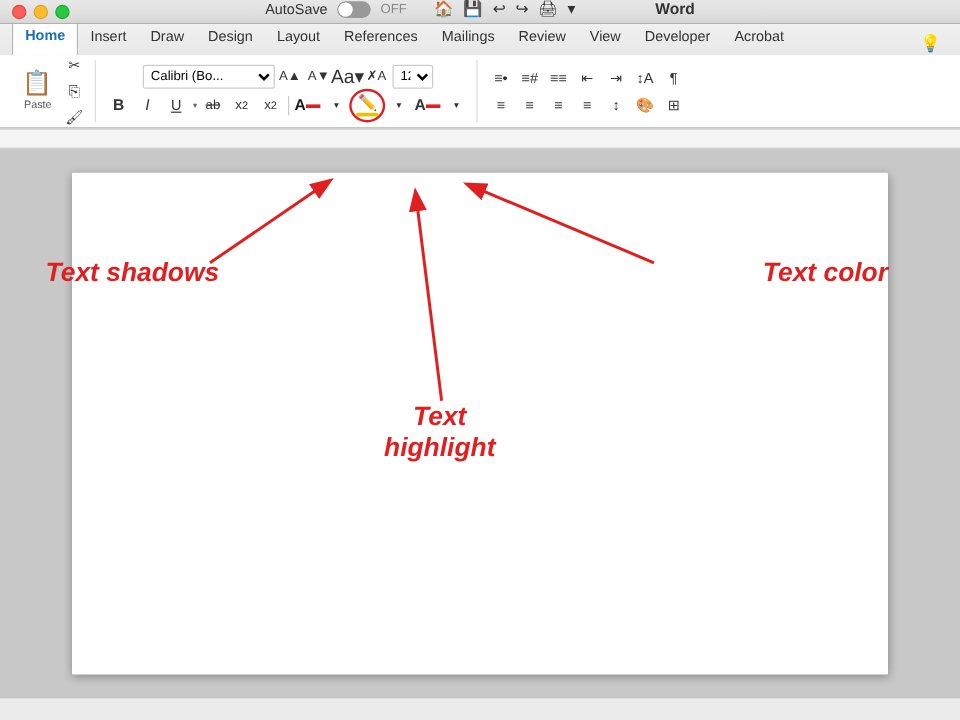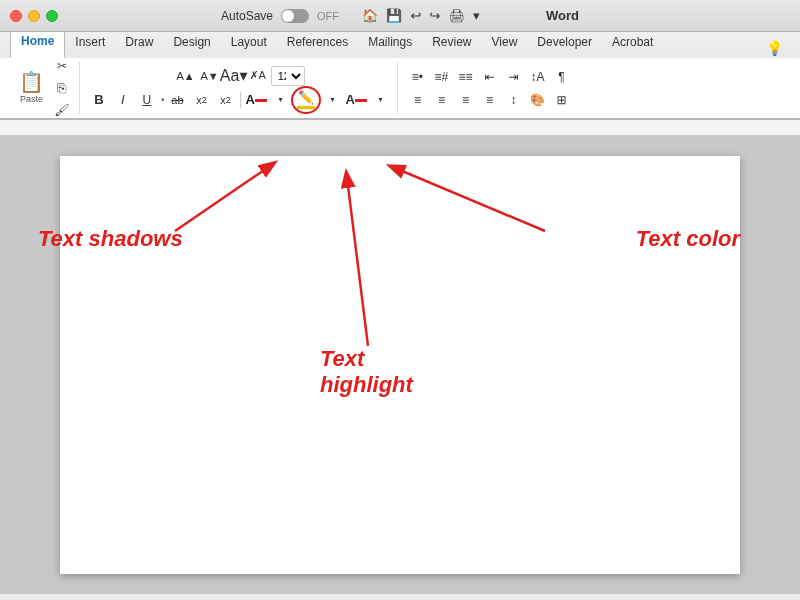--- a/index.html
+++ b/index.html
@@ -1,23 +1,22 @@
 <!DOCTYPE html>
 <html><head>
   <meta charset="utf-8">
   <style>
     * { margin: 0; padding: 0; box-sizing: border-box; }
     body { width: 800px; height: 600px; overflow: hidden; font-family: -apple-system, 'Helvetica Neue', Arial, sans-serif; background: #ececec; }
 
     
     .title-bar {
-      height: 32px;
+      height: 20px;
       background: linear-gradient(to bottom, #e8e8e8, #d8d8d8);
       display: flex;
-      align-items: center;
       padding: 0 10px;
       border-bottom: 1px solid #b0b0b0;
       position: relative;
     }
     .traffic-lights { display: flex; gap: 6px; align-items: center; }
     .traffic-light { width: 12px; height: 12px; border-radius: 50%; }
     .tl-close { background: #ff5f57; border: 1px solid #e0443e; }
     .tl-min { background: #ffbd2e; border: 1px solid #dea123; }
     .tl-max { background: #28c940; border: 1px solid #1aab29; }
     .title-bar-center {
@@ -216,20 +215,23 @@
         <div style="display:flex;flex-direction:column;gap:2px;">
           <div class="rb-small" title="Cut">✂</div>
           <div class="rb-small" title="Copy">⎘</div>
           <div class="rb-small" title="Format Painter">🖌</div>
         </div>
       </div>
     </div>
 
     <div class="ribbon-group" style="gap:3px;">
       <div class="rb-row">
+        <select class="font-select">
+          <option>Calibri (Bo...</option>
+        </select>
         <div class="rb-small" style="font-size:11px;">A▲</div>
         <div class="rb-small" style="font-size:11px;">A▼</div>
         <div class="rb-small" style="font-size:16px;">Aa▾</div>
         <div class="rb-small" style="font-size:11px;">✗A</div>
         <select class="size-select">
           <option>12</option>
         </select>
       </div>
       <div class="rb-row">
 
@@ -308,21 +310,21 @@
   </div>
 
   <div style="position:absolute; left:38px; top:90px; font-size:22px; font-weight:900; color:#e02020; font-style:italic; text-align:center;">
     <span>Text shadows</span>
   </div>
 
   <div style="position:absolute; right:60px; top:90px; font-size:22px; font-weight:900; color:#e02020; font-style:italic; text-align:center;">
     <span>Text color</span>
   </div>
 
-  <div style="position:absolute; left:320px; top:210px; font-size:22px; font-weight:900; color:#e02020; font-style:italic; text-align:left; line-height:1.2;">
+  <div style="position:absolute; left:320px; top:210px; font-size:22px; font-weight:900; color:#e02020; font-style:italic; text-align:center; line-height:1.2;">
     <span>Text<br>highlight</span>
   </div>
 
   <svg style="position:absolute;top:0;left:0;width:100%;height:100%;pointer-events:none;" xmlns="http://www.w3.org/2000/svg">
     <defs>
       <marker id="arrowhead" markerWidth="8" markerHeight="6" refX="4" refY="3" orient="auto">
         <polygon points="0 0, 8 3, 0 6" fill="#e02020"></polygon>
       </marker>
     </defs>
 

